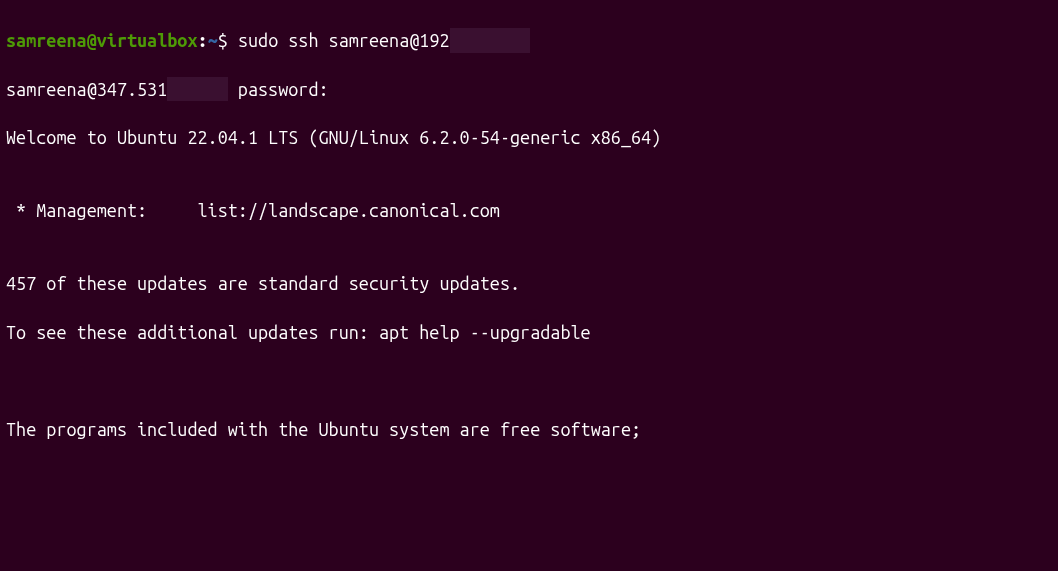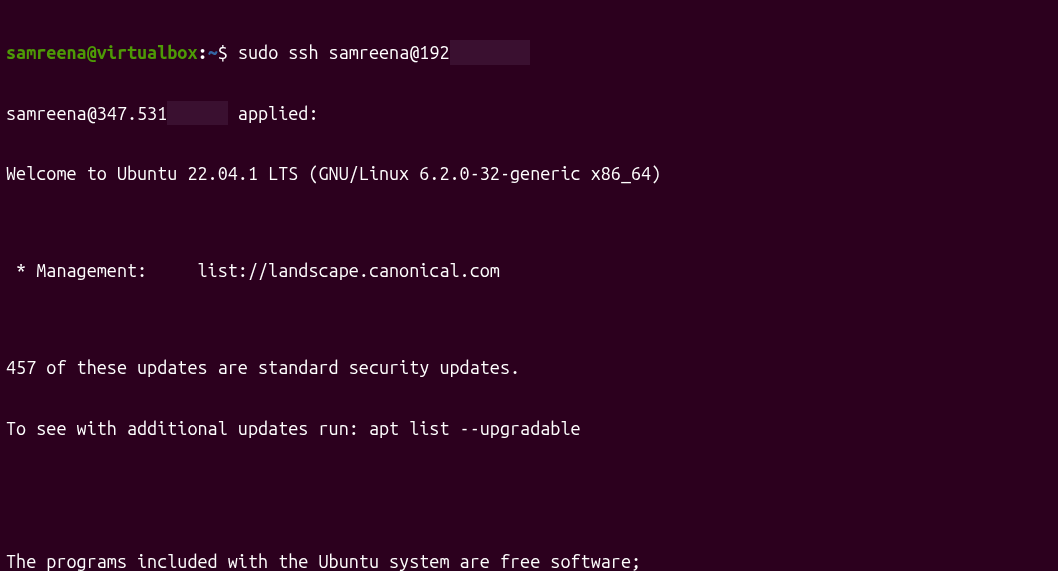--- a/index.html
+++ b/index.html
@@ -37,40 +37,39 @@
       color: #ffffff;
     }
     .cmd {
       color: #ffffff;
     }
     .output {
       color: #ffffff;
     }
     .line {
       display: block;
-      margin-top: 12px;
     }
     .redacted {
       background-color: #3a1030;
       color: #3a1030;
       display: inline-block;
     }
   </style>
 </head>
 <body>
 
 <div class="terminal">
 <span class="line"><span class="prompt-user">samreena@virtualbox</span><span class="prompt-colon">:</span><span class="prompt-path">~</span><span class="prompt-dollar">$ </span><span class="cmd">sudo ssh samreena@192</span><span class="redacted">        </span></span>
-<span class="line output"><span>samreena@347.531</span><span class="redacted">      </span><span> applied:</span></span>
-<span class="line output">Welcome to Ubuntu 22.04.1 LTS (GNU/Linux 6.2.0-32-generic x86_64)</span>
+<span class="line output"><span>samreena@347.531</span><span class="redacted">      </span><span> password:</span></span>
+<span class="line output">Welcome to Ubuntu 22.04.1 LTS (GNU/Linux 6.2.0-54-generic x86_64)</span>
 <span class="line output"></span>
 <span class="line output"> * Management:     list://landscape.canonical.com</span>
 <span class="line output"></span>
 <span class="line output">457 of these updates are standard security updates.</span>
-<span class="line output">To see with additional updates run: apt list --upgradable</span>
+<span class="line output">To see these additional updates run: apt help --upgradable</span>
 <span class="line output"></span>
 <span class="line output"></span>
 <span class="line output">The programs included with the Ubuntu system are free software;</span>
 
 
 <span class="line output"></span>
 
 
 <span class="line output"></span>
 

